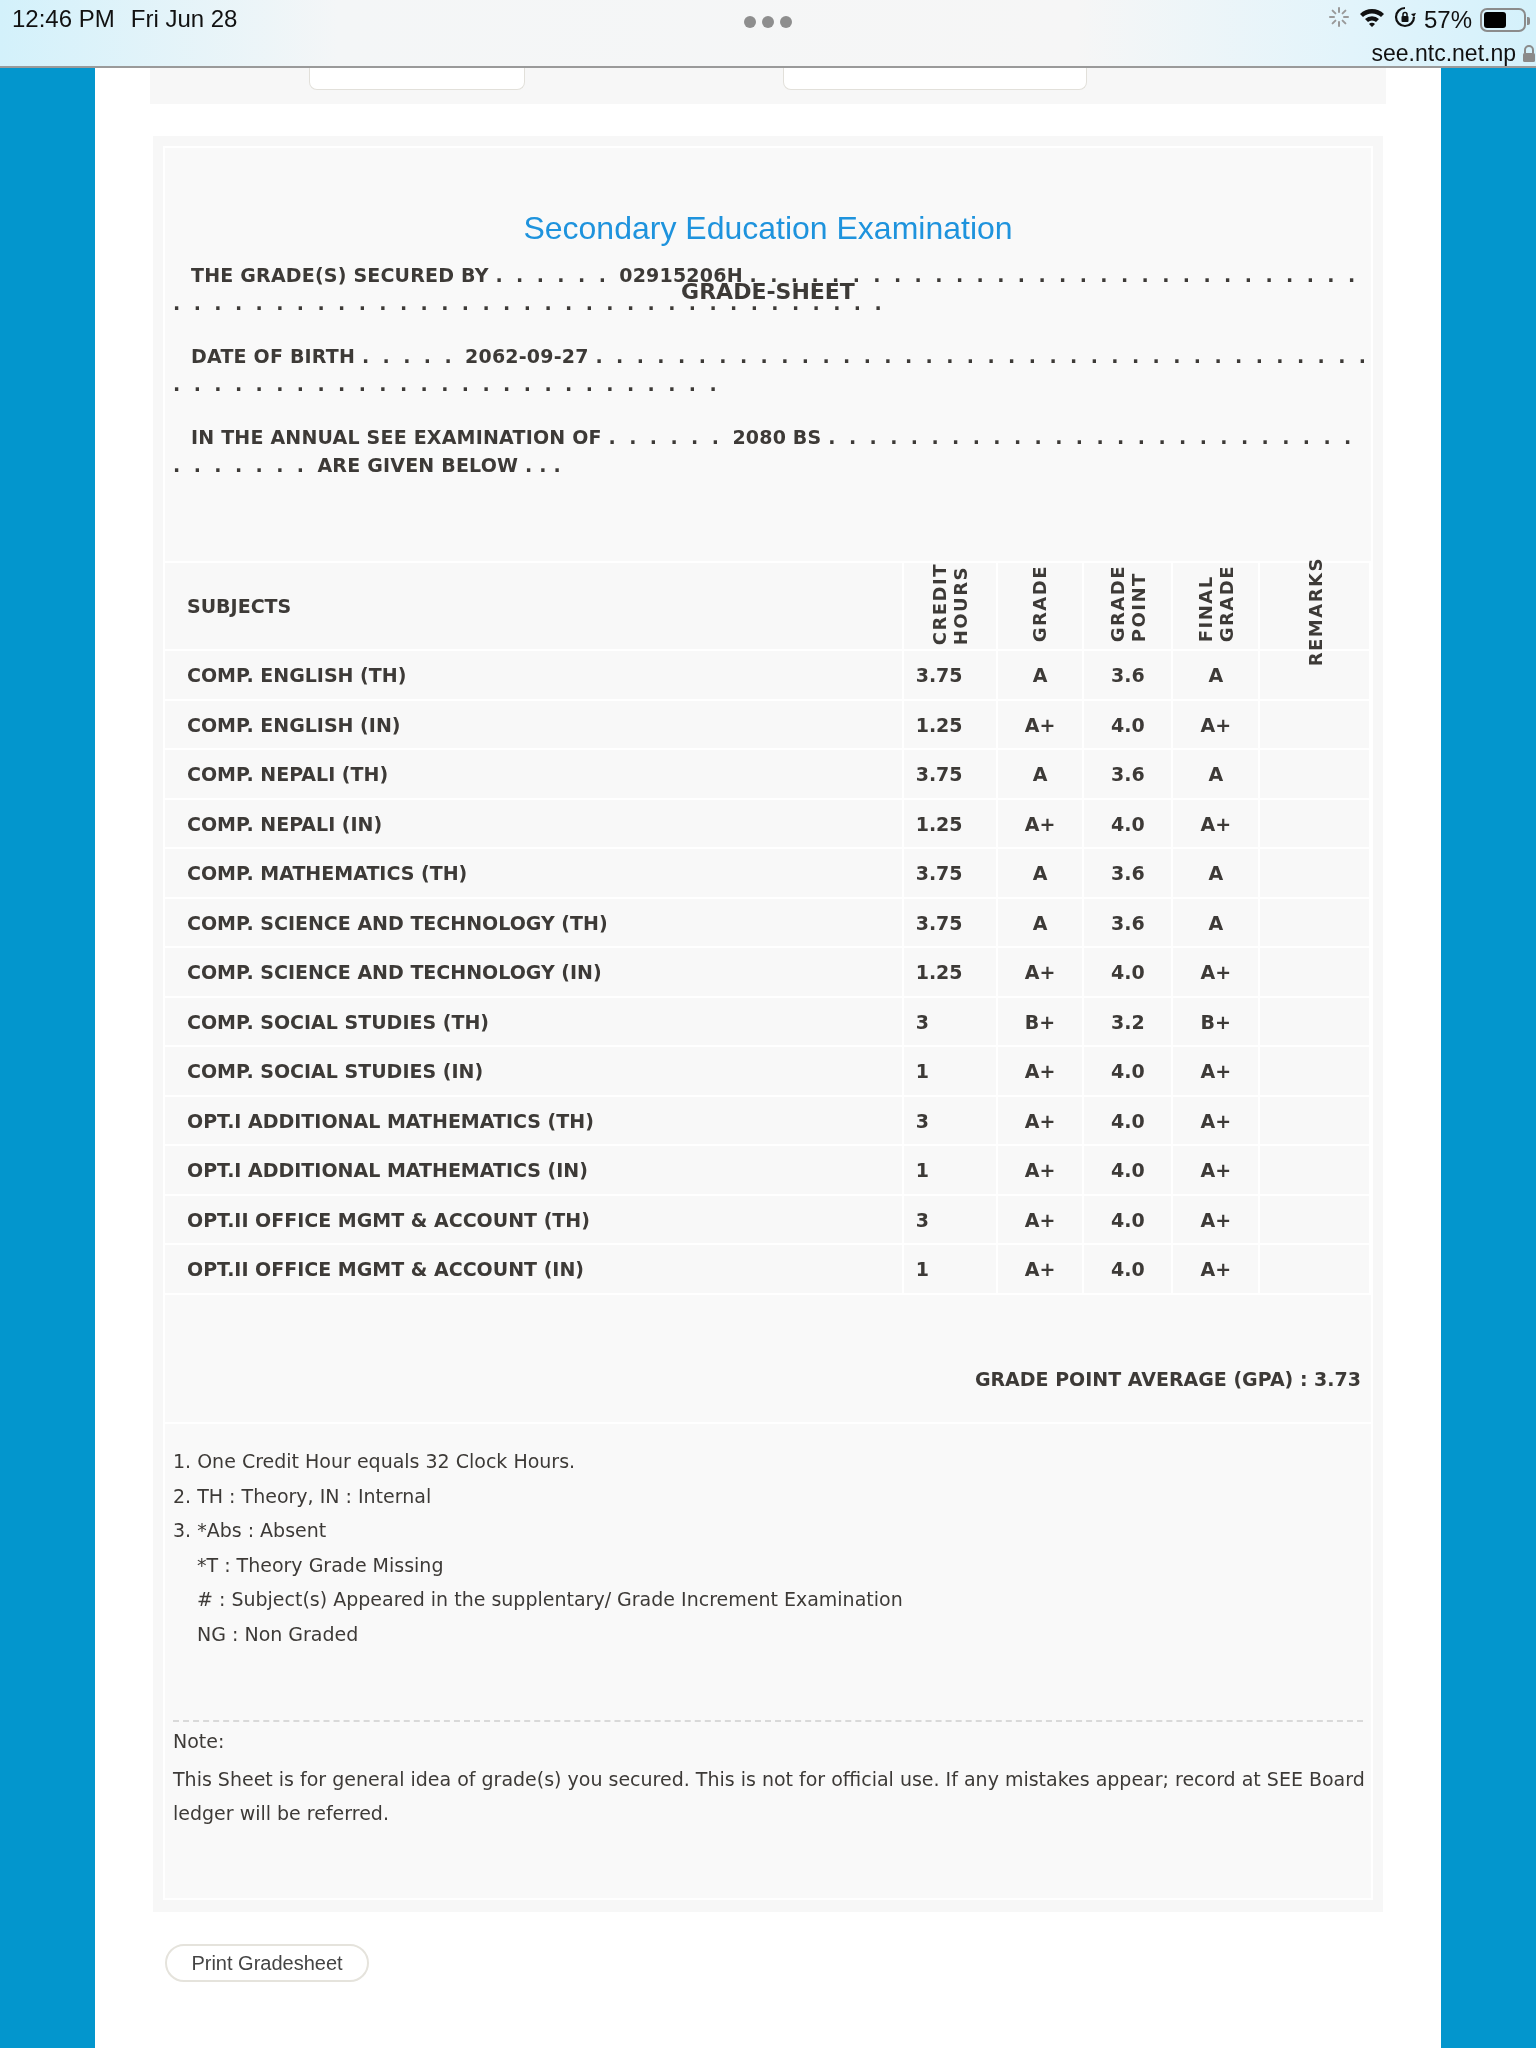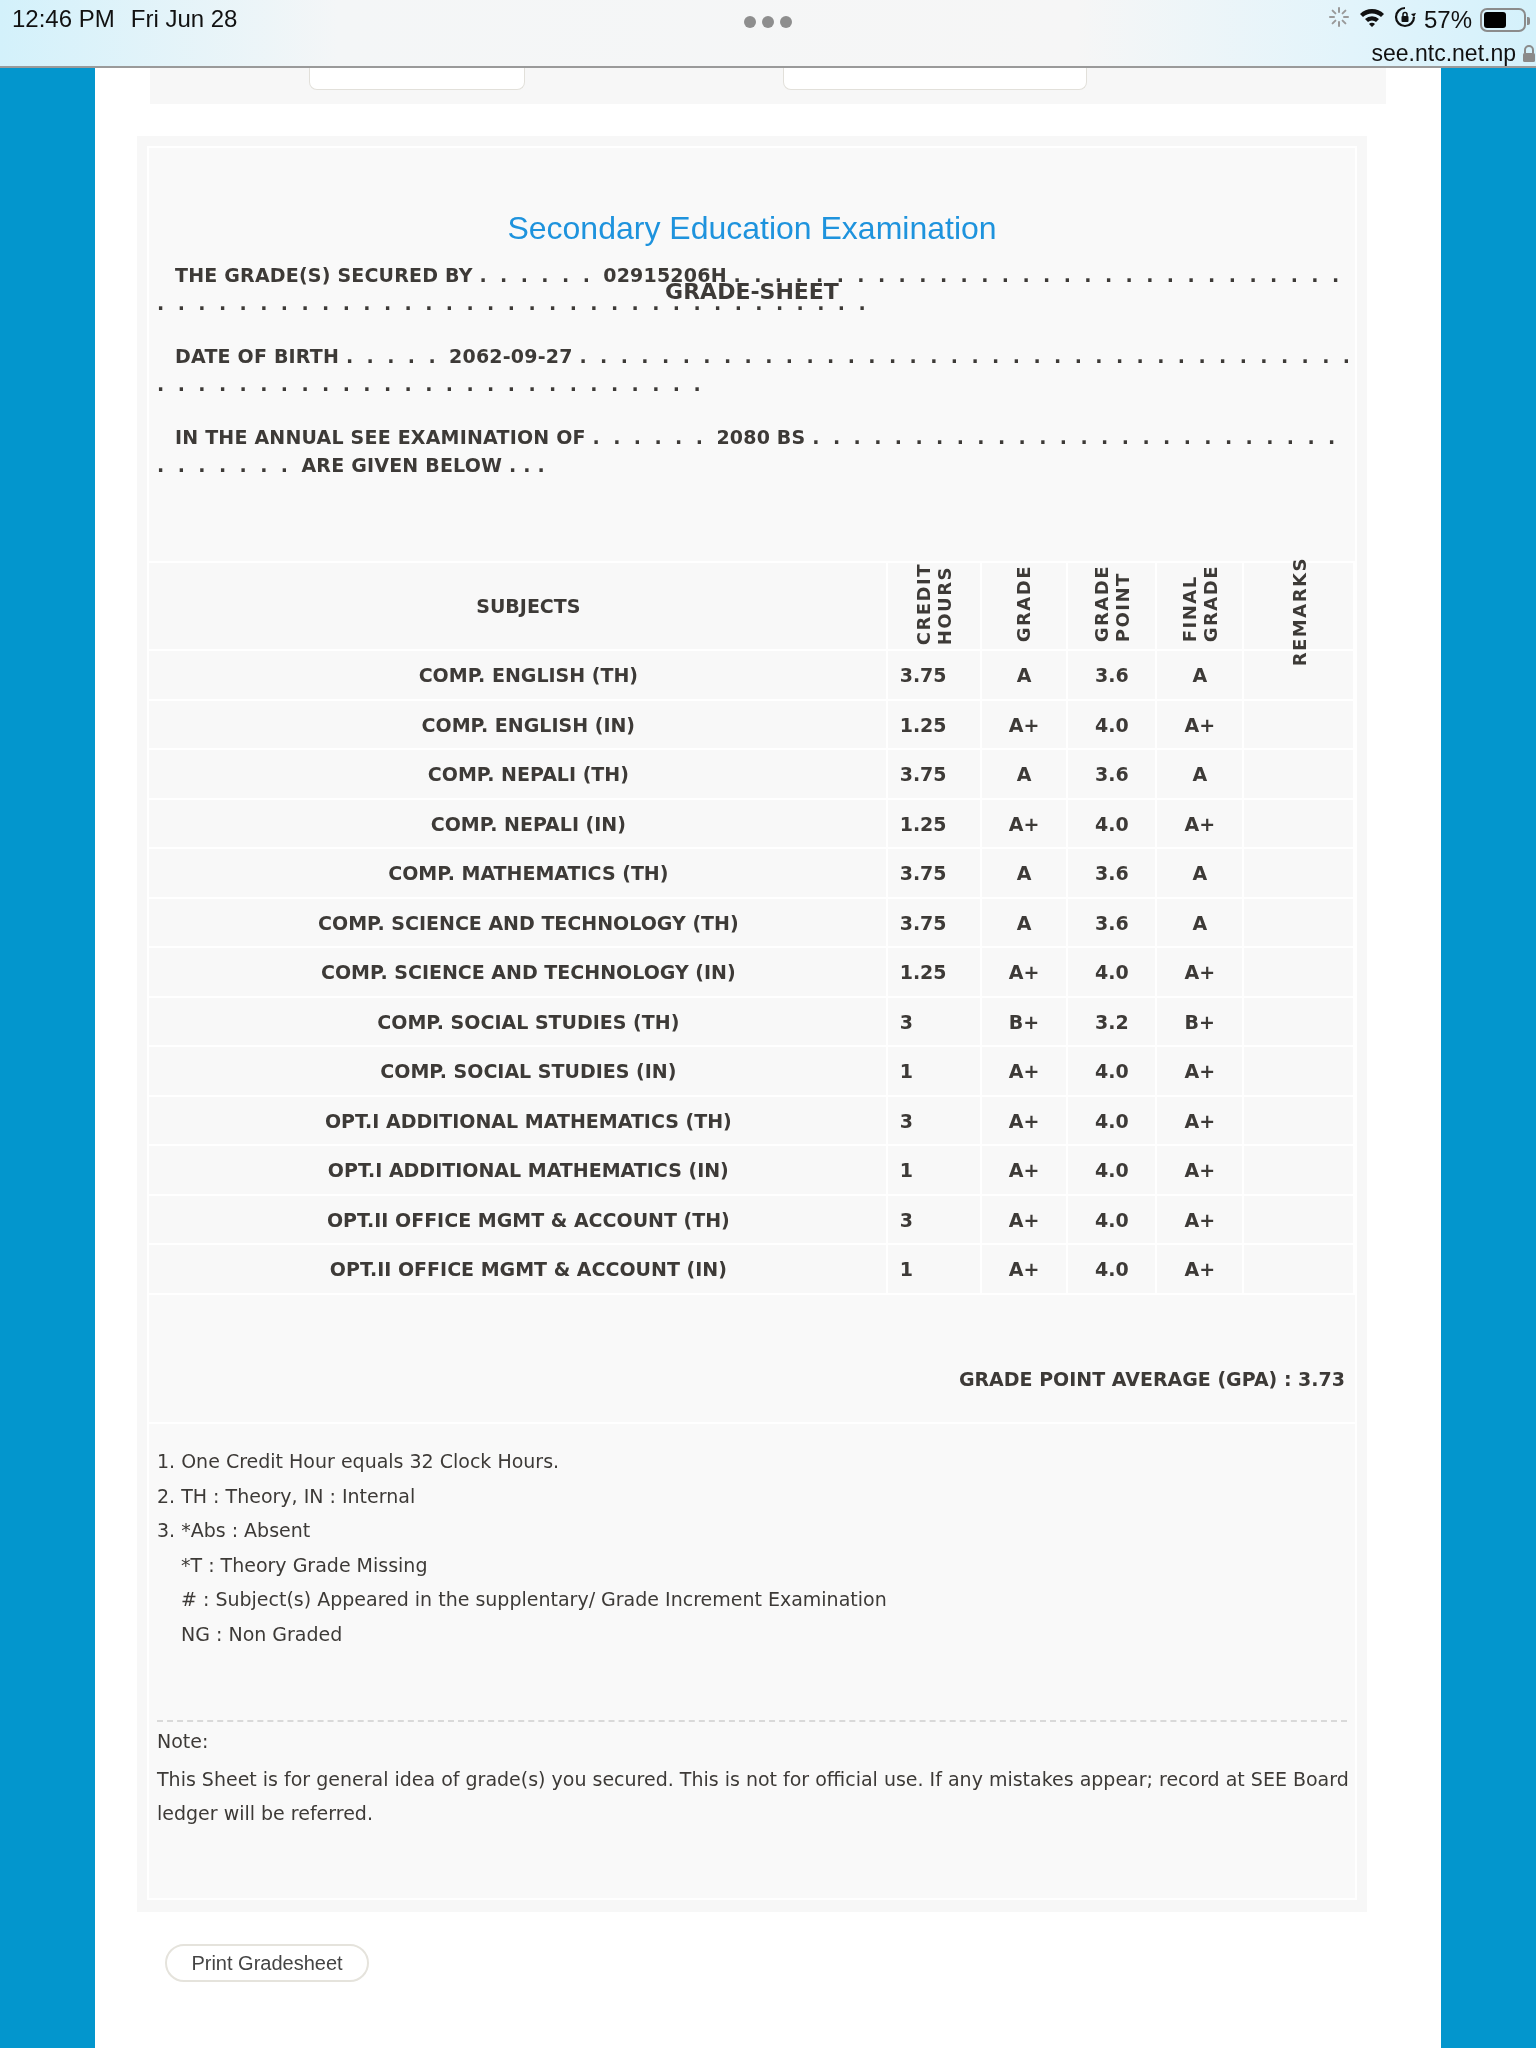--- a/index.html
+++ b/index.html
@@ -63,21 +63,21 @@
   .fr-input2 {
     position: absolute; left: 688px; top: 60px; width: 304px; height: 30px;
     background: #fff; border: 1px solid #e2e0da; border-top: none; border-radius: 0 0 8px 8px;
   }
   .fr-btn {
     position: absolute; left: 1040px; top: 58px; width: 104px; height: 4px;
     background: #0a6aa5; border-radius: 0 0 3px 3px;
   }
 
   .sheet-outer {
-    position: absolute; left: 42px; top: 136px; width: 1230px; height: 1776px;
+    position: absolute; left: 58px; top: 136px; width: 1230px; height: 1776px;
     background: #f7f7f7;
   }
   .sheet {
     position: absolute; left: 10px; top: 10px; width: 1210px; height: 1754px;
     background: #f9f9f9; border: 2px solid #ffffff;
   }
   .title {
     position: absolute; left: 0; width: 100%; top: 62px; text-align: center;
     font-family: "Liberation Sans", sans-serif; font-size: 32px; color: #1e93dd;
   }
@@ -97,21 +97,21 @@
   .grade-table {
     position: absolute; left: 0; top: 413px; width: 1206px;
     border-collapse: separate; border-spacing: 0;
   }
   .grade-table th, .grade-table td {
     border-right: 2px solid #ffffff; border-bottom: 2px solid #ffffff;
     background: #f8f8f8; font-size: 19px; font-weight: bold; color: #3d3a37;
   }
   .grade-table thead th { height: 80px; border-top: 2px solid #fff; }
   .grade-table tbody td { height: 49.5px; }
-  .grade-table th.subj, .grade-table td.subj { text-align: center; padding-left: 22px; width: 740px; }
+  .grade-table th.subj, .grade-table td.subj { text-align: left; padding-left: 22px; width: 740px; }
   .grade-table td.num { padding-left: 12px; width: 94px; text-align: left; }
   .grade-table td.c { text-align: center; }
   .col-ch { width: 94px; } .col-g { width: 87px; } .col-gp { width: 89px; } .col-fg { width: 87px; } .col-rm { width: 111px; }
   .vhead {
     display: inline-block; writing-mode: vertical-rl; transform: rotate(180deg);
     font-size: 18px; font-weight: bold; letter-spacing: 1.5px; line-height: 20px;
     text-align: left; white-space: pre-line;
   }
   .vhead.two { line-height: 21px; }
   th.rm-head { vertical-align: top; position: relative; }

